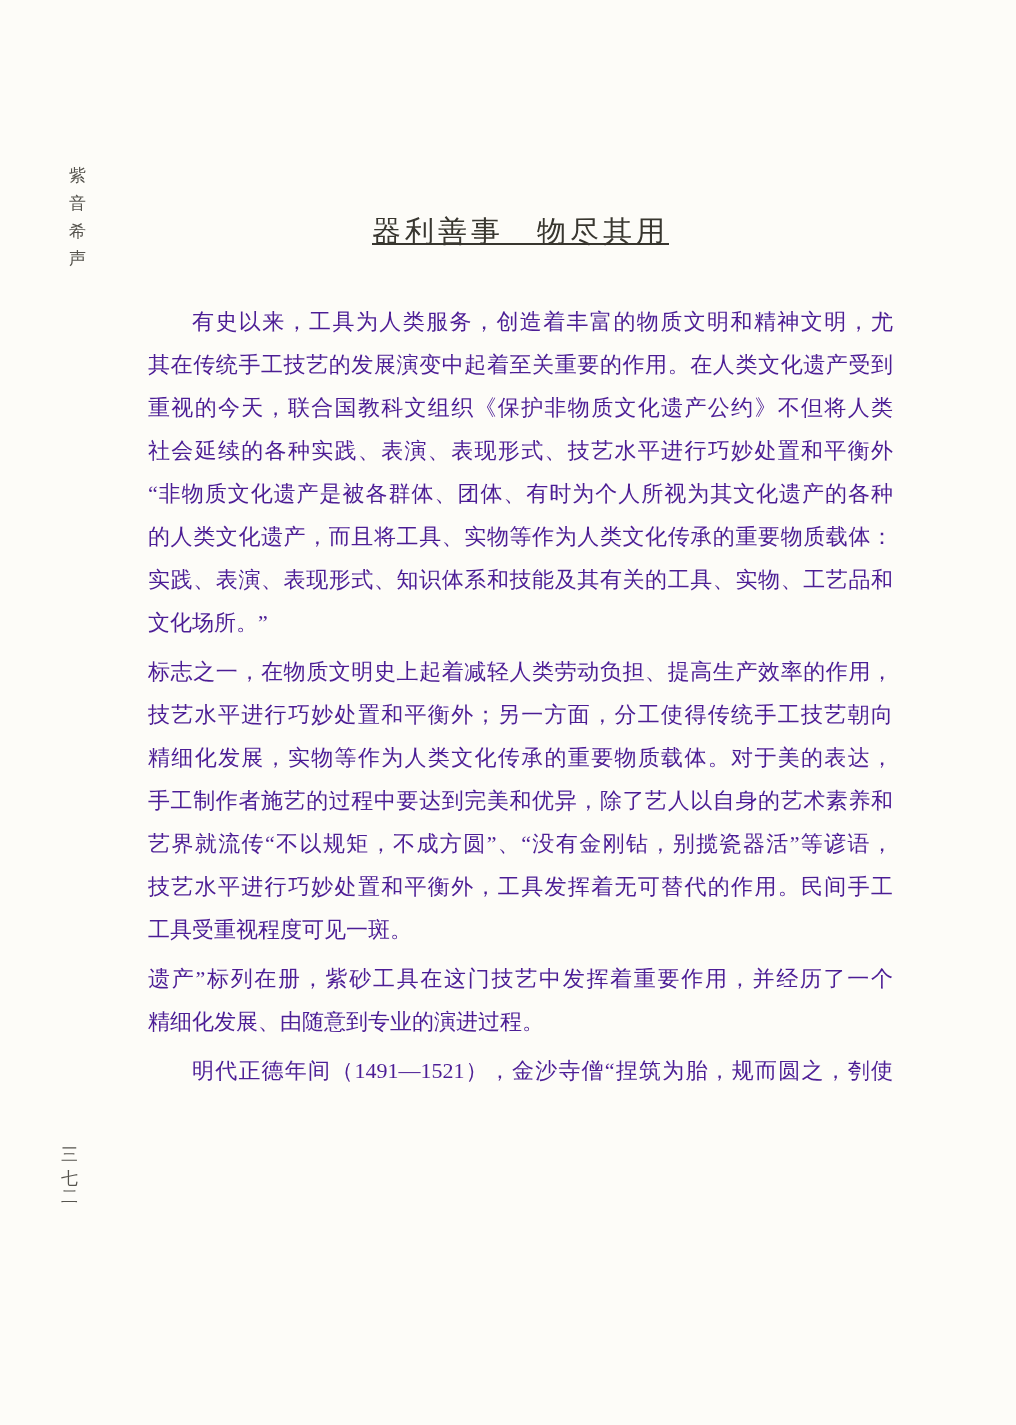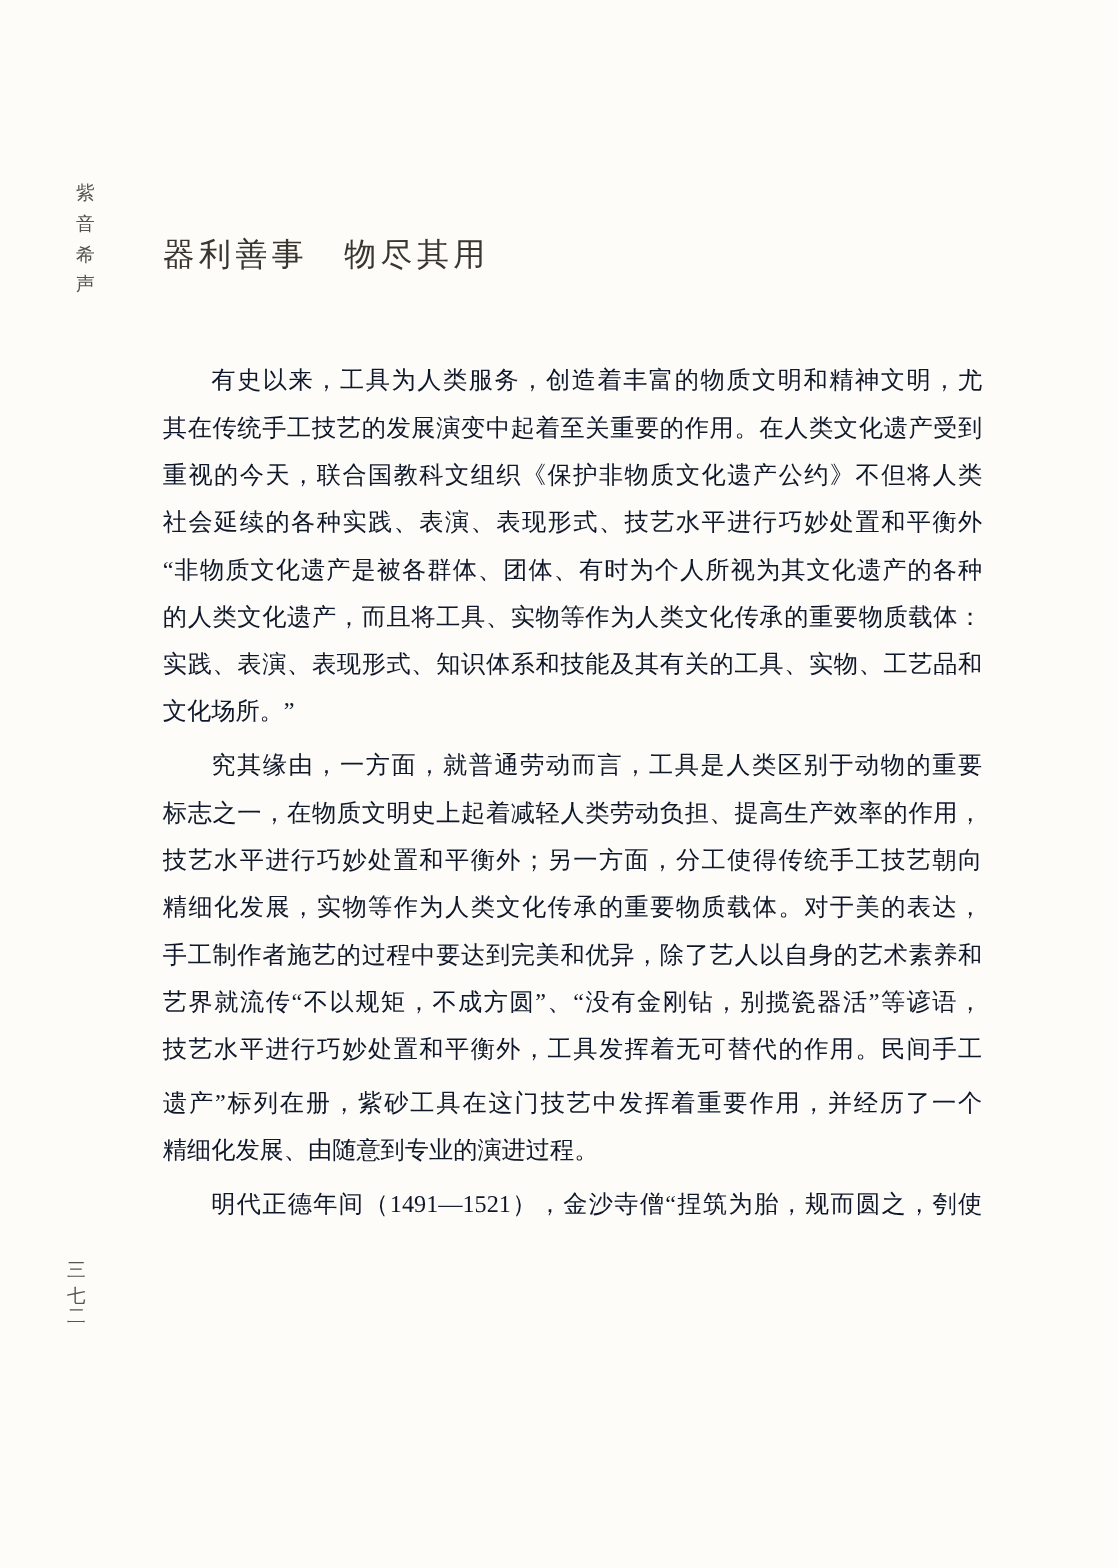--- a/index.html
+++ b/index.html
@@ -34,32 +34,33 @@
     font-size: 17px;
     letter-spacing: 22px;
     color: #56544e;
   }
   
   .chapter-title {
     position: absolute;
     left: 148px;
     top: 212px;
     width: 745px;
-    text-align: left;
+    text-align: center;
     font-size: 29px;
     letter-spacing: 4px;
     color: #38362f;
+    text-decoration: underline;
   }
   
   .body-text {
     position: absolute;
     left: 148px;
-    top: 324px;
+    top: 300px;
     width: 745px;
-    color: #0f172a;
+    color: #4c1d95;
   }
   .para + .para {
     margin-top: 6px;
   }
   .line {
     height: 43px;
     line-height: 43px;
     font-size: 22px;
     text-align: justify;
     white-space: nowrap;
@@ -85,27 +86,27 @@
         <div class="line just indent">有史以来，工具为人类服务，创造着丰富的物质文明和精神文明，尤</div>
         <div class="line just">其在传统手工技艺的发展演变中起着至关重要的作用。在人类文化遗产受到</div>
         <div class="line just">重视的今天，联合国教科文组织《保护非物质文化遗产公约》不但将人类</div>
         <div class="line just">社会延续的各种实践、表演、表现形式、技艺水平进行巧妙处置和平衡外</div>
         <div class="line just">“非物质文化遗产是被各群体、团体、有时为个人所视为其文化遗产的各种</div>
         <div class="line just">的人类文化遗产，而且将工具、实物等作为人类文化传承的重要物质载体：</div>
         <div class="line just">实践、表演、表现形式、知识体系和技能及其有关的工具、实物、工艺品和</div>
         <div class="line">文化场所。”</div>
       </div>
       <div class="para">
-        <div class="line just indent">究其缘由，一方面，就普通劳动而言，工具是人类区别于动物的重要</div>
         <div class="line just">标志之一，在物质文明史上起着减轻人类劳动负担、提高生产效率的作用，</div>
         <div class="line just">技艺水平进行巧妙处置和平衡外；另一方面，分工使得传统手工技艺朝向</div>
         <div class="line just">精细化发展，实物等作为人类文化传承的重要物质载体。对于美的表达，</div>
         <div class="line just">手工制作者施艺的过程中要达到完美和优异，除了艺人以自身的艺术素养和</div>
         <div class="line just">艺界就流传“不以规矩，不成方圆”、“没有金刚钻，别揽瓷器活”等谚语，</div>
         <div class="line just">技艺水平进行巧妙处置和平衡外，工具发挥着无可替代的作用。民间手工</div>
+        <div class="line">工具受重视程度可见一斑。</div>
       </div>
       <div class="para">
         <div class="line just">遗产”标列在册，紫砂工具在这门技艺中发挥着重要作用，并经历了一个</div>
         <div class="line">精细化发展、由随意到专业的演进过程。</div>
       </div>
       <div class="para">
         <div class="line just indent">明代正德年间（1491—1521），金沙寺僧“捏筑为胎，规而圆之，刳使</div>
       </div>
     </div>
 

